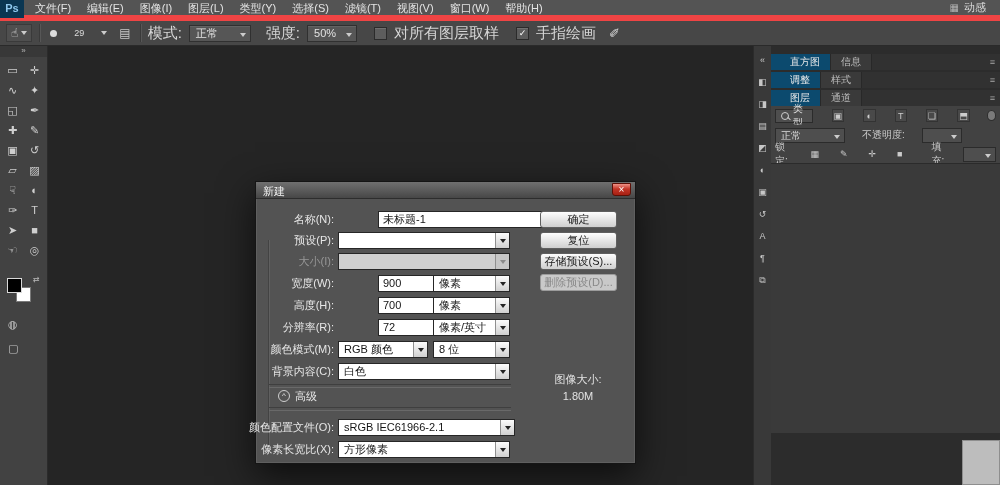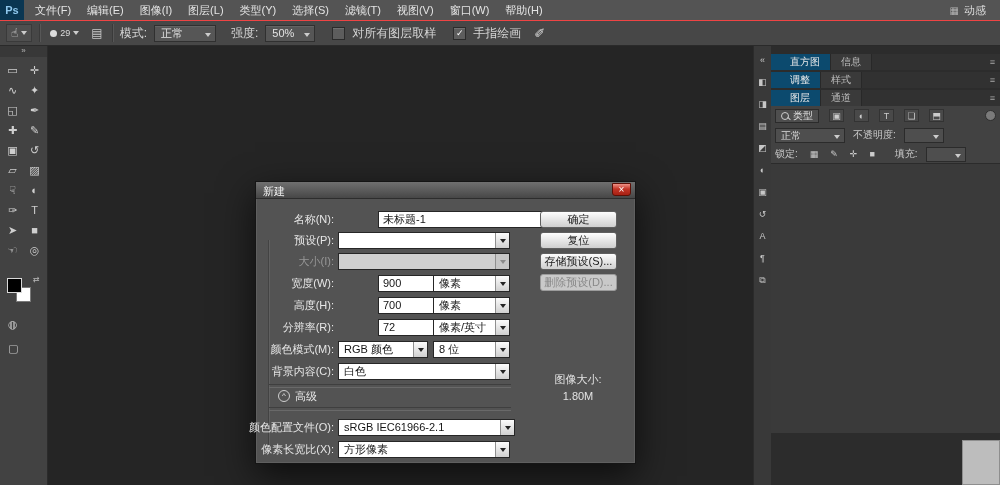--- a/index.html
+++ b/index.html
@@ -1,42 +1,42 @@
 <!DOCTYPE html>
 <html><head>
 <meta charset="utf-8">
 <style>
   html,body{margin:0;padding:0;background:#111;}
   .screen{position:relative;width:1000px;height:485px;overflow:hidden;background:#262626;
           font-family:"Liberation Sans","DejaVu Sans",sans-serif;user-select:none;}
 
   
   .menu-bar{position:absolute;left:0;top:0;width:1000px;height:21px;background:#545454;
-            border-bottom:1px solid #ef4444;display:flex;align-items:center;box-sizing:border-box;}
+            border-bottom:6px solid #ef4444;display:flex;align-items:center;box-sizing:border-box;}
   .ps-logo{width:24px;height:20px;background:#0a3652;color:#8fc8ee;font-weight:bold;font-size:11px;
            display:flex;align-items:center;justify-content:center;margin-right:3px;}
   .menu-item{padding:0 8px;font-size:11px;color:#e4e4e4;line-height:20px;cursor:default;}
   .workspace{margin-left:auto;display:flex;align-items:center;gap:5px;padding-right:14px;
              color:#dcdcdc;font-size:11px;}
   .ws-icon{font-size:10px;color:#b5b5b5;}
 
   
   .options-bar{position:absolute;left:0;top:21px;width:1000px;height:25px;background:#474747;
                border-bottom:1px solid #2a2a2a;display:flex;align-items:center;box-sizing:border-box;
                gap:7px;padding-left:6px;}
   .tool-preset{display:flex;align-items:center;gap:3px;padding:1px 4px;border:1px solid #3a3a3a;
                background:#4f4f4f;height:18px;box-sizing:border-box;}
   .tp-icon{font-size:12px;color:#ddd;line-height:14px;}
   .caret{width:0;height:0;border-left:3px solid transparent;border-right:3px solid transparent;border-top:4px solid #ccc;}
   .vdiv{width:1px;height:18px;background:#3a3a3a;box-shadow:1px 0 0 #575757;}
-  .brush-preset{display:flex;align-items:center;gap:3px;padding:0 3px;height:18px;}
+  .brush-preset{display:flex;align-items:center;gap:17px;padding:0 3px;height:18px;}
   .dot{width:7px;height:7px;border-radius:50%;background:#ddd;}
   .bp-num{font-size:9px;color:#ddd;}
   .panel-toggle{font-size:12px;color:#c9c9c9;padding:0 2px;}
-  .opt-label{font-size:12px;color:#d6d6d6;}
+  .opt-label{font-size:15px;color:#d6d6d6;}
   .ocombo{position:relative;height:17px;line-height:15px;background:#565656;border:1px solid #303030;
           box-shadow:inset 0 1px 0 rgba(255,255,255,.08);color:#e2e2e2;font-size:11px;
           padding:0 16px 0 6px;box-sizing:border-box;}
   .ocombo::after{content:"";position:absolute;right:4px;top:7px;border-left:3px solid transparent;
                  border-right:3px solid transparent;border-top:4px solid #ccc;}
   .cb{width:11px;height:11px;background:#5d5d5d;border:1px solid #2b2b2b;display:inline-flex;
       align-items:center;justify-content:center;font-size:9px;color:#fff;
       box-shadow:inset 0 1px 0 rgba(255,255,255,.12);}
   .cb i{font-style:normal;}
   .airbrush{font-size:13px;color:#ddd;}
@@ -64,21 +64,21 @@
              font-size:9px;color:#c7c7c7;}
 
   
   .panels{position:absolute;left:771px;top:46px;width:229px;height:439px;background:#2c2c2c;}
   .pheader{position:absolute;left:0;width:229px;height:16px;background:#313131;display:flex;align-items:stretch;}
   .ptab{padding:0 10px;font-size:10px;line-height:16px;color:#bdbdbd;background:#3a3a3a;
         border-right:1px solid #282828;cursor:default;}
   .ptab.active{background:#0c4a6e;color:#ececec;padding-left:19px;}
   .pmenu{margin-left:auto;color:#a8a8a8;font-size:9px;line-height:16px;padding-right:5px;}
   .prow{position:absolute;left:0;width:229px;background:#424242;display:flex;align-items:center;
-        box-sizing:border-box;padding:0 4px;gap:8px;}
+        box-sizing:border-box;padding:0 4px;gap:17px;}
   .fcombo{display:flex;align-items:center;height:14px;background:#4e4e4e;border:1px solid #2b2b2b;
           font-size:10px;color:#ddd;padding:0 5px;gap:4px;box-sizing:border-box;}
   .search-icon{width:6px;height:6px;border:1px solid #ccc;border-radius:50%;position:relative;flex:none;}
   .search-icon::after{content:"";position:absolute;left:5px;top:5px;width:4px;height:1px;background:#ccc;transform:rotate(45deg);}
   .ficon{width:15px;height:13px;display:flex;align-items:center;justify-content:center;font-size:9px;
          color:#ccc;background:#494949;border:1px solid #333;margin-left:2px;box-sizing:border-box;}
   .ftoggle{margin-left:auto;width:9px;height:9px;border-radius:50%;background:#7a7a7a;border:1px solid #2e2e2e;}
   .lcombo{position:relative;height:15px;line-height:13px;background:#4e4e4e;border:1px solid #2b2b2b;
           color:#ddd;font-size:10px;padding:0 14px 0 5px;box-sizing:border-box;}
   .lcombo::after{content:"";position:absolute;right:4px;top:6px;border-left:3px solid transparent;

